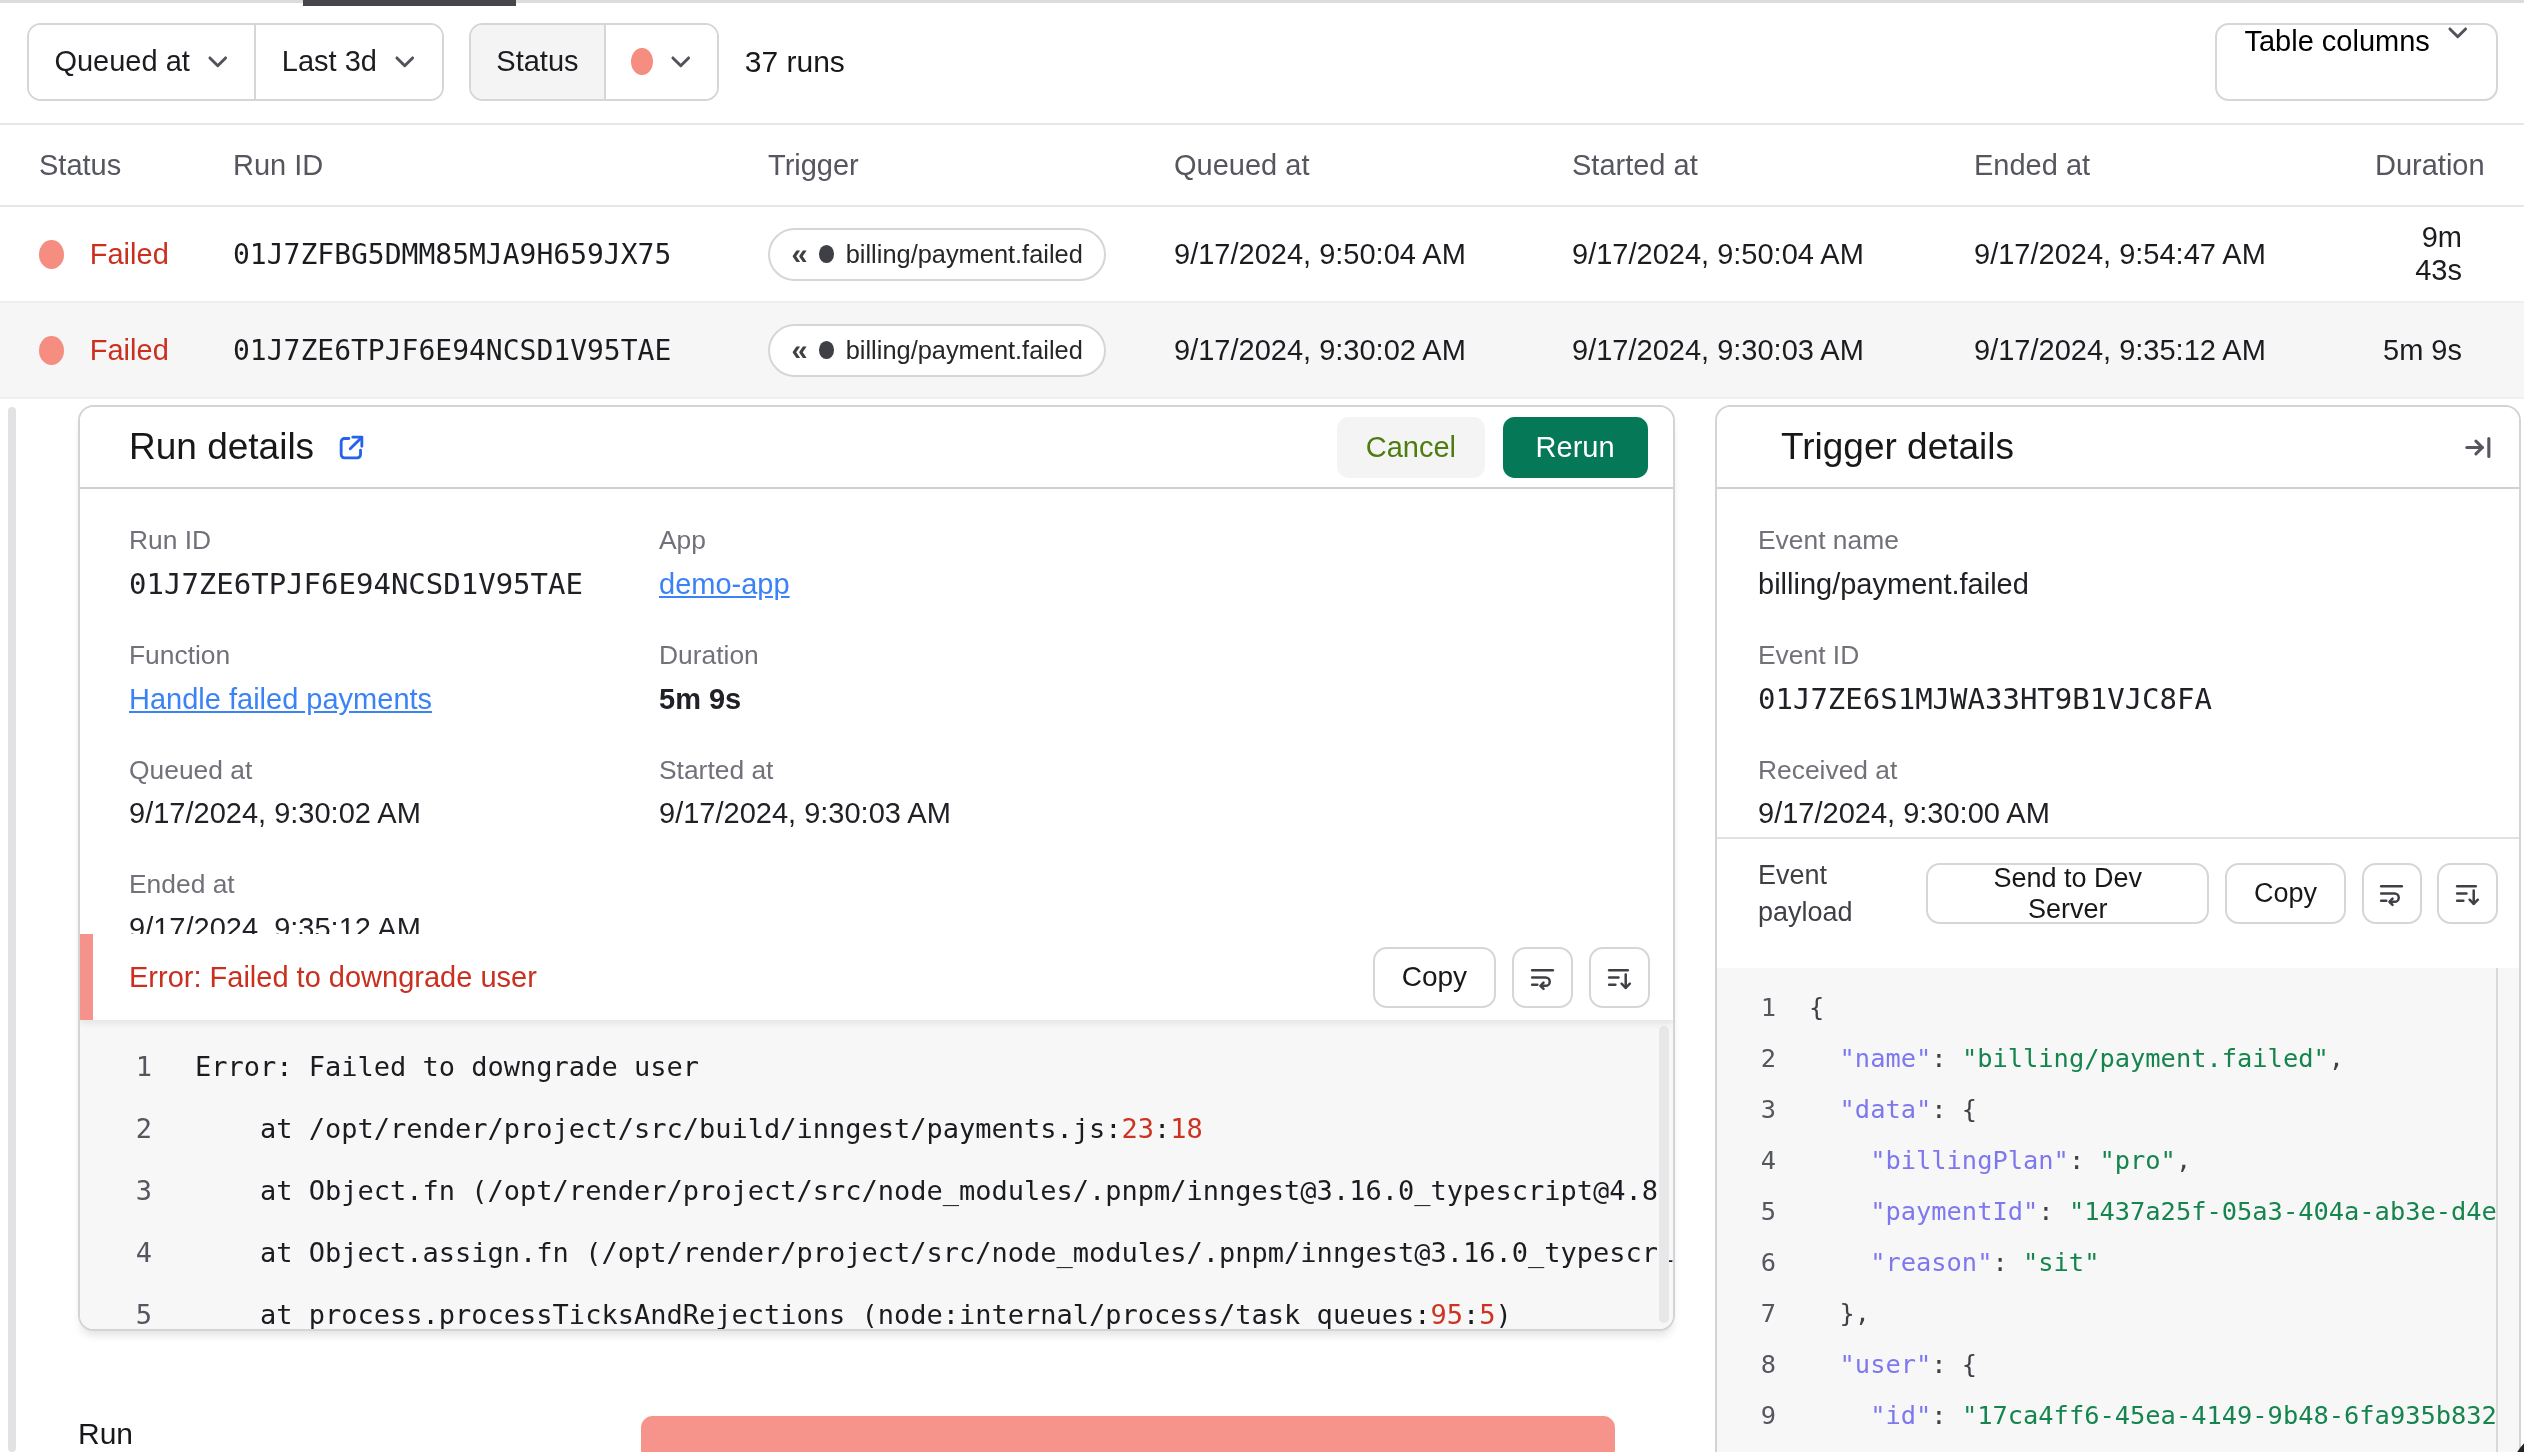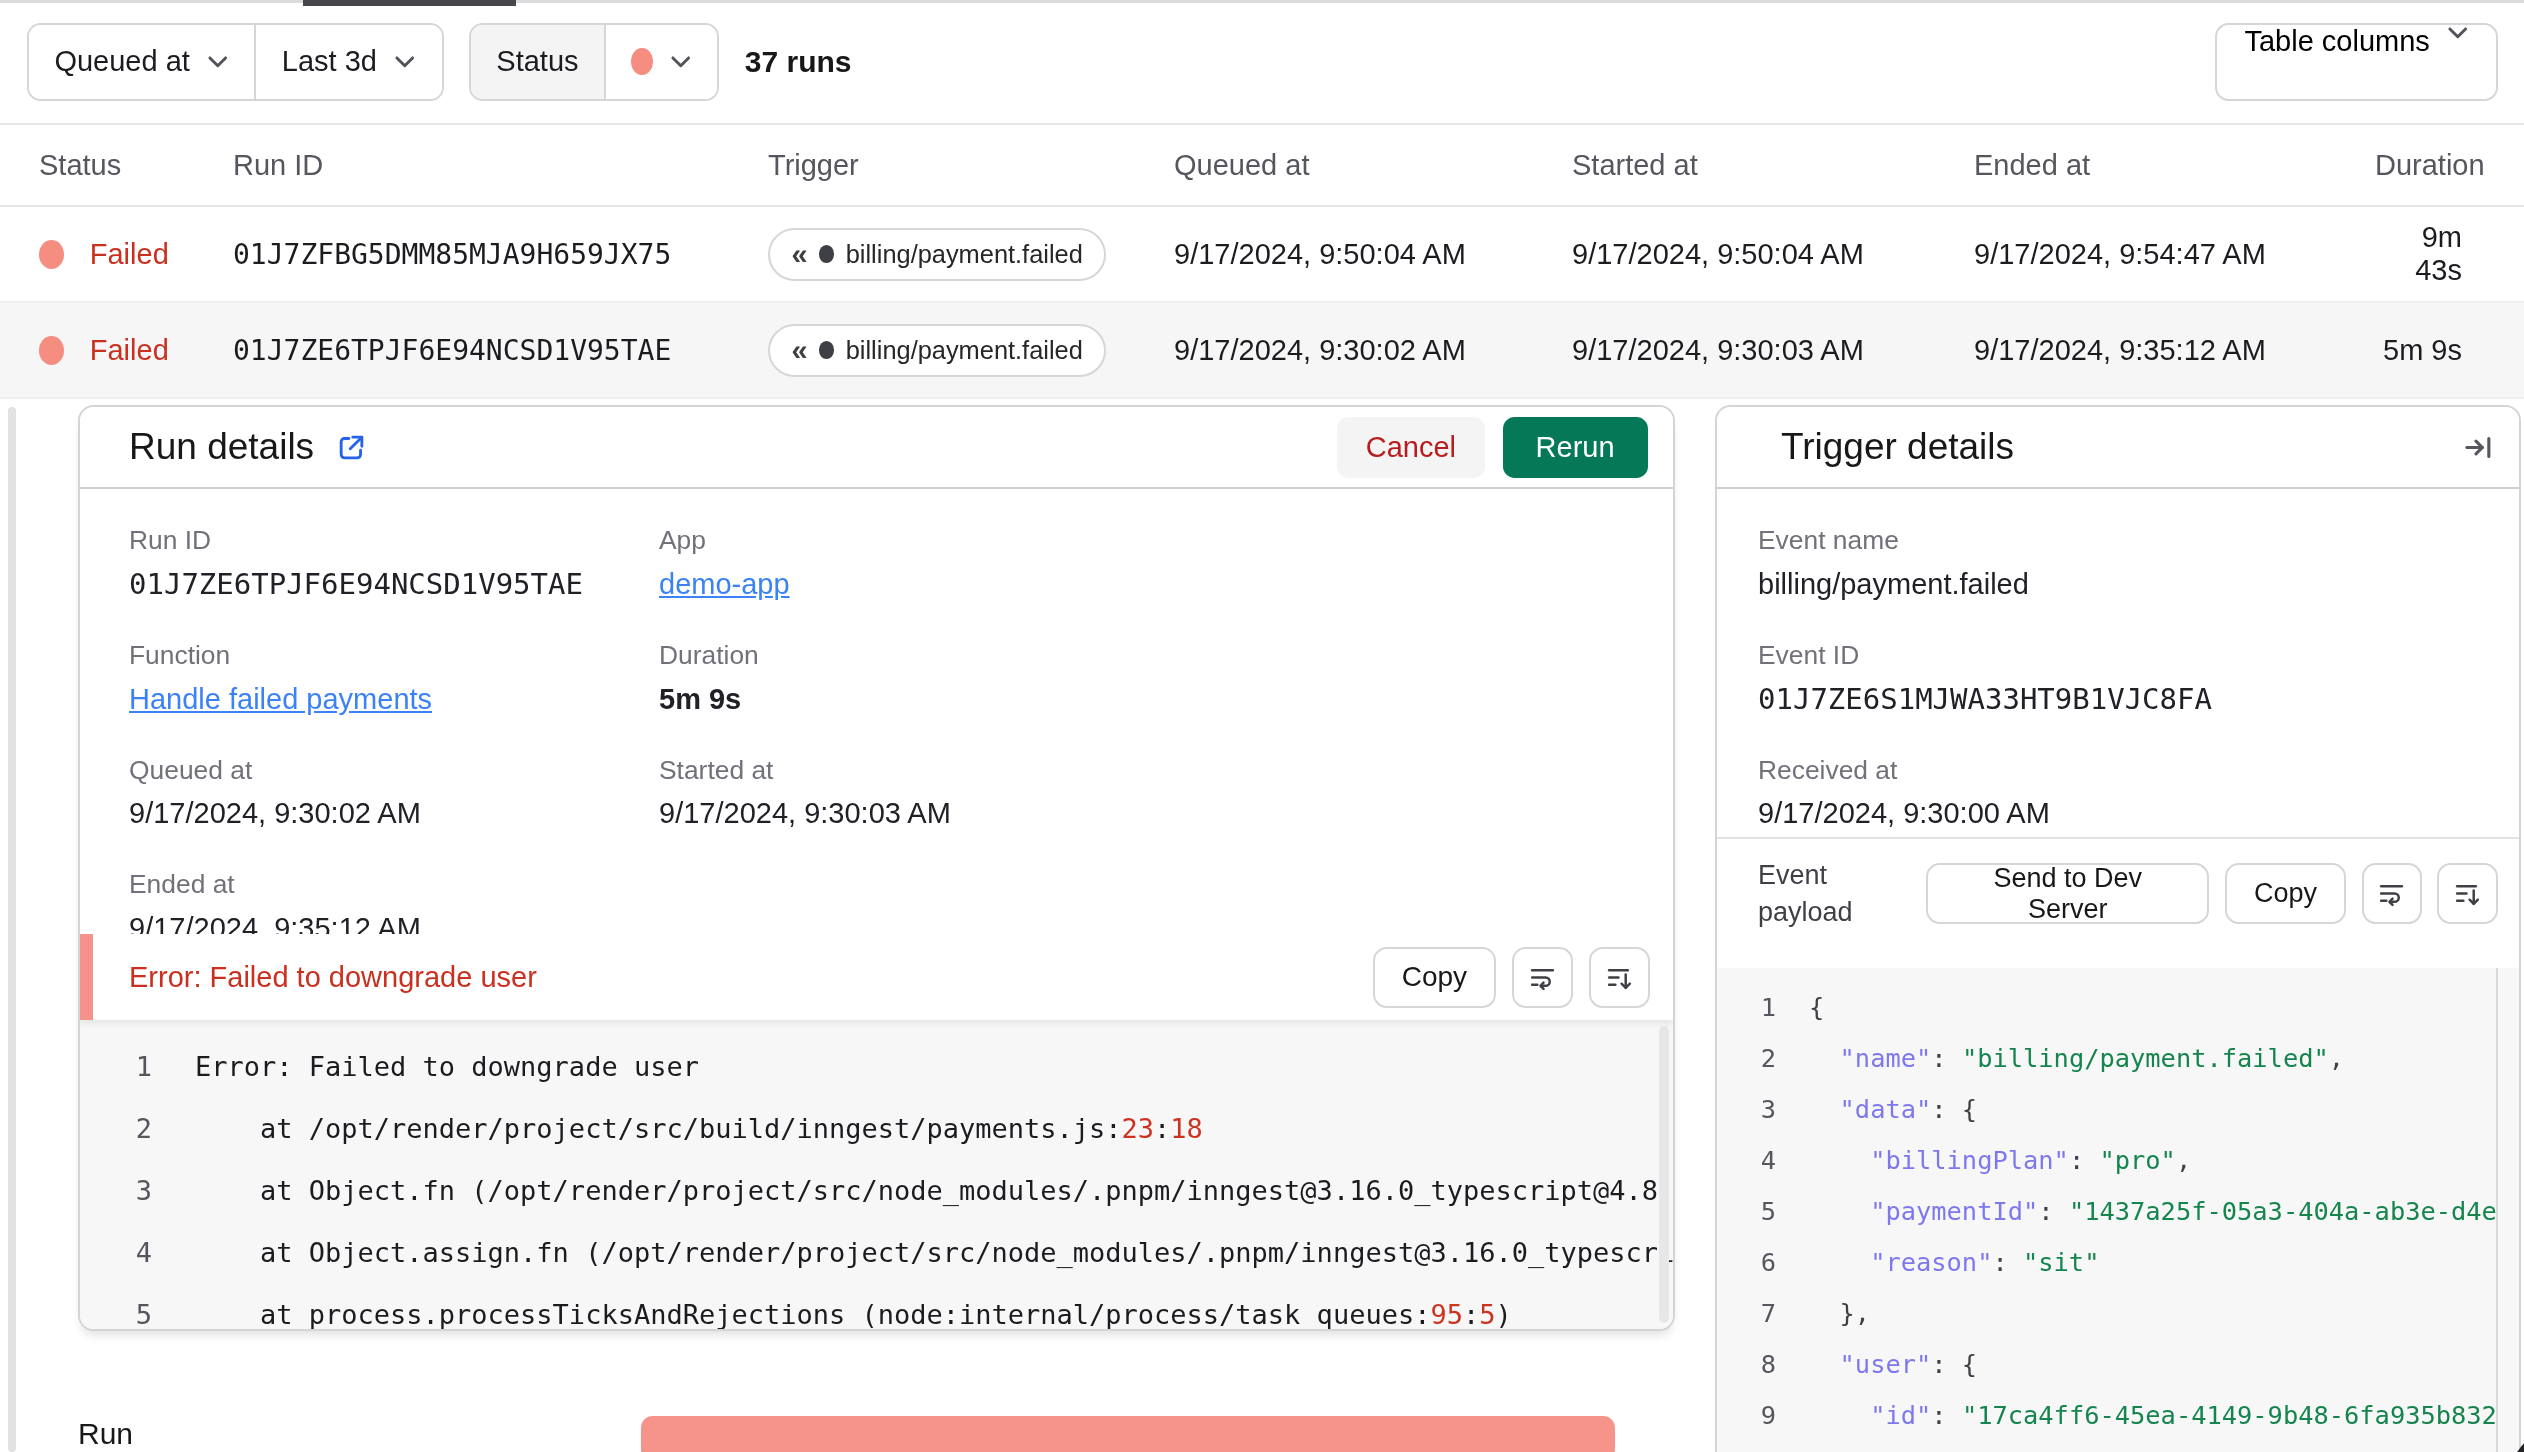--- a/index.html
+++ b/index.html
@@ -14,21 +14,21 @@
   .topbar { position:absolute; top:0; left:0; right:0; height:125px; background:#fff;
             border-bottom:2px solid #e6e6e9; display:flex; align-items:center; padding:0 27px; gap:25.4px; }
   .top-hairline { position:absolute; top:0; left:0; right:0; height:2.9px; background:#dcdcdf; }
   .top-tab { position:absolute; top:0; left:303px; width:213px; height:5.9px; background:#46464b; }
   .btn-group { display:flex; align-items:stretch; height:78px; border:2px solid #d6d6d9; border-radius:13.7px; background:#fff; overflow:hidden; }
   .btn-cell { display:flex; align-items:center; gap:15.7px; padding:0 25.4px; font-size:29px; color:#1b1c20; background:#fff; cursor:default; }
   .btn-cell + .btn-cell { border-left:2px solid #d6d6d9;justify-content:flex-end; }
   .btn-cell.shaded { background:#f4f4f5; }
   .pill-btn { display:inline-flex; gap:15.7px; height:78px; padding:0 27px;
               border:2px solid #d6d6d9; border-radius:13.7px; background:#fff; font-size:29px; color:#000000; }
-  .runs-count { font-size:30px; font-weight:700; color:#18181b; }
+  .runs-count { font-size:30px; font-weight:400; color:#18181b; }
   .spacer { flex:1; }
   .status-dot { width:21.5px; height:27px; border-radius:50%; background:#f58d80; display:inline-block; }
 
   
   .grid-row { display:grid; grid-template-columns:194px 535px 406px 398px 402px 401px 1fr; align-items:center; padding-left:39px; padding-right:63px; }
   .thead { position:absolute; top:125px; left:0; right:0; height:82px; border-bottom:2px solid #e6e6e9; background:#fff; }
   .thead .th { font-size:29px; font-weight:500; color:#55565e; }
   .th.right, .td.right { text-align:right; }
   .trow { position:absolute; left:0; right:0; height:96px; border-bottom:2px solid #efeff1; background:#fff; }
   .trow.r0 { top:207px; }
@@ -47,21 +47,21 @@
   .details { position:absolute; top:403px; left:0; right:0; bottom:0; background:#fff; }
   .left-strip { position:absolute; left:7.8px; top:3.9px; bottom:0; width:7.8px; background:#e2e2e5; border-radius:3.9px; }
 
   .card { position:absolute; background:#fff; border:2px solid #d4d4d7; border-radius:15.7px; overflow:hidden; }
   .card.run { left:78px; top:2px; width:1597px; height:926px; box-shadow:0 7.8px 9.8px -3.9px rgba(0,0,0,.12); }
   .card.trigger { left:1715px; top:2px; width:806px; height:1468px; }
   .card-header { height:82px; display:flex; align-items:center; padding:0 25.4px 0 49px; border-bottom:2px solid #d0d0d4; background:#fff; }
   .card-title { font-size:37px; font-weight:500; color:#18181b; }
   .hdr-icon { margin-left:21.5px; display:inline-flex; }
   .hdr-actions { margin-left:auto; display:flex; gap:17.6px; align-items:center; }
-  .cancel-btn { height:61px; padding:0 29px; border-radius:11.7px; background:#f4f4f5; color:#b91c1c; font-size:29px; border:none; display:inline-flex; align-items:center; }
+  .cancel-btn { height:61px; padding:0 29px; border-radius:11.7px; background:#f4f4f5; color:#4d7c0f; font-size:29px; border:none; display:inline-flex; align-items:center; }
   .rerun-btn { height:61px; padding:0 33px; border-radius:11.7px; background:#047857; color:#fff; font-size:29px; border:none; display:inline-flex; align-items:center; }
 
   .fields { padding:35px 0 0 49px; display:grid; grid-template-columns:530px 1fr; }
   .fld { margin-bottom:35px; }
   .fld .lbl { font-size:26.4px; color:#71717a; line-height:33px; }
   .fld .val { font-size:29px; color:#202127; line-height:39px; margin-top:7.8px; }
   .fld .val.mono { font-size:29px; }
   .fld .val.link { color:#3b82f6;text-decoration:underline; }
   .fld .val.bold { font-weight:600; }
   .fields.single { grid-template-columns:1fr; padding-left:41px; }

